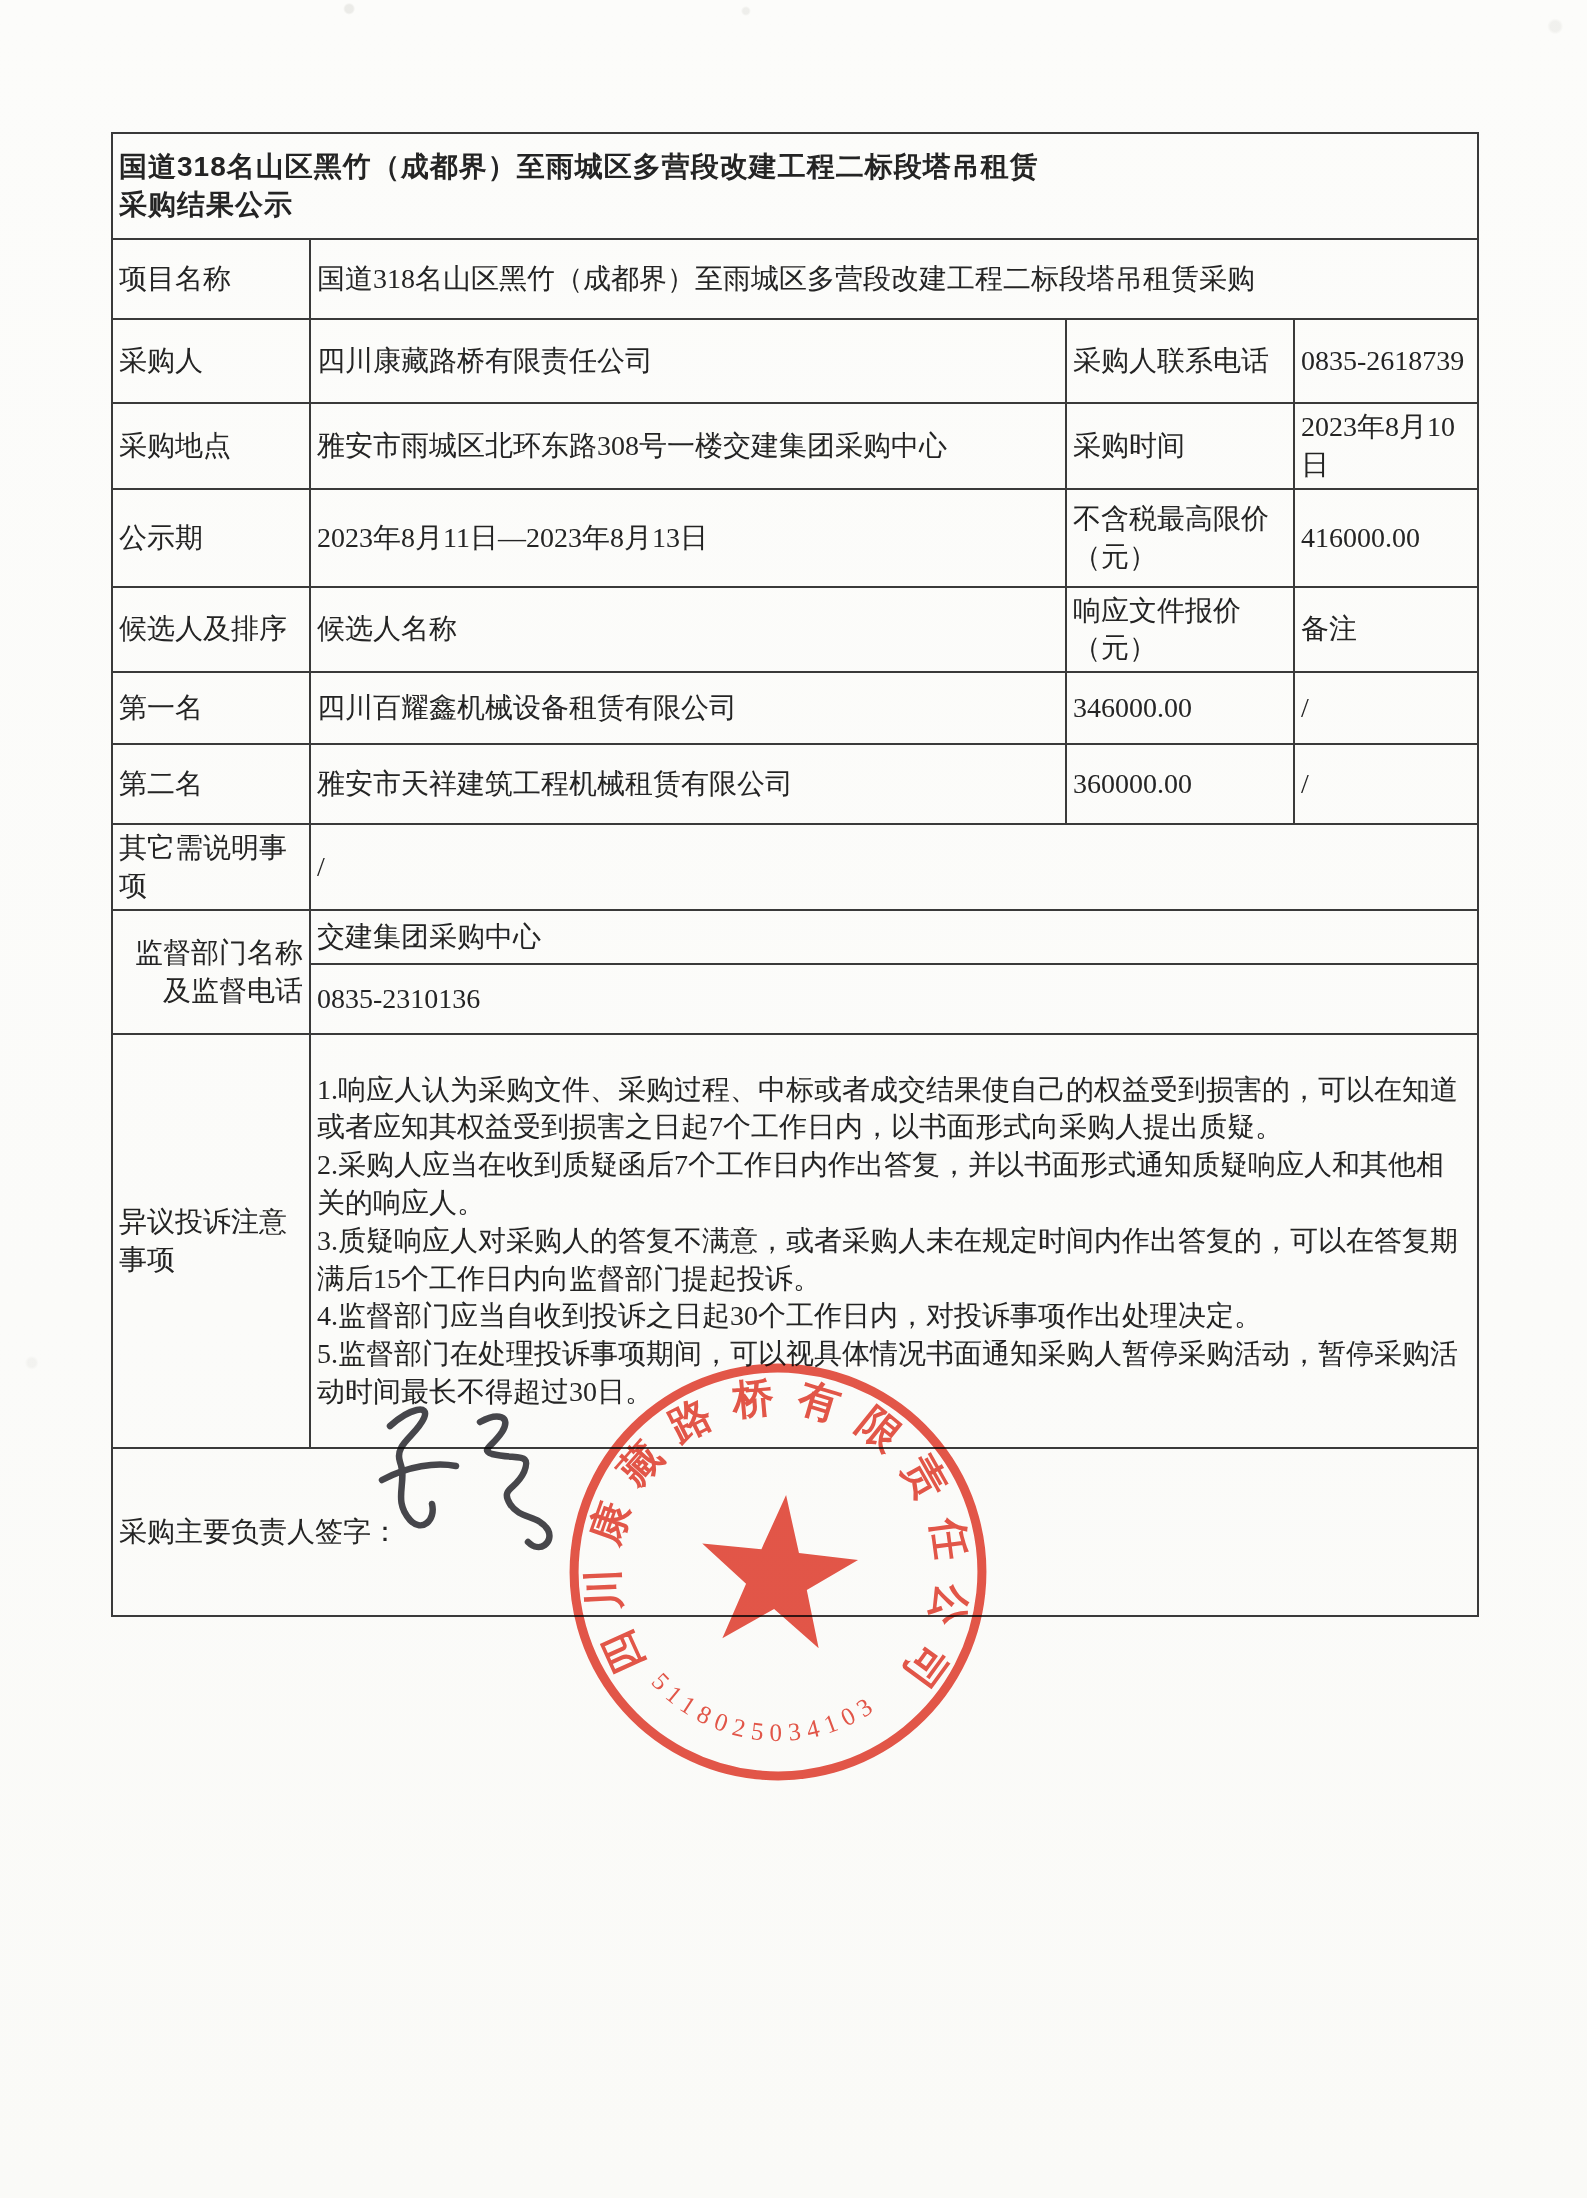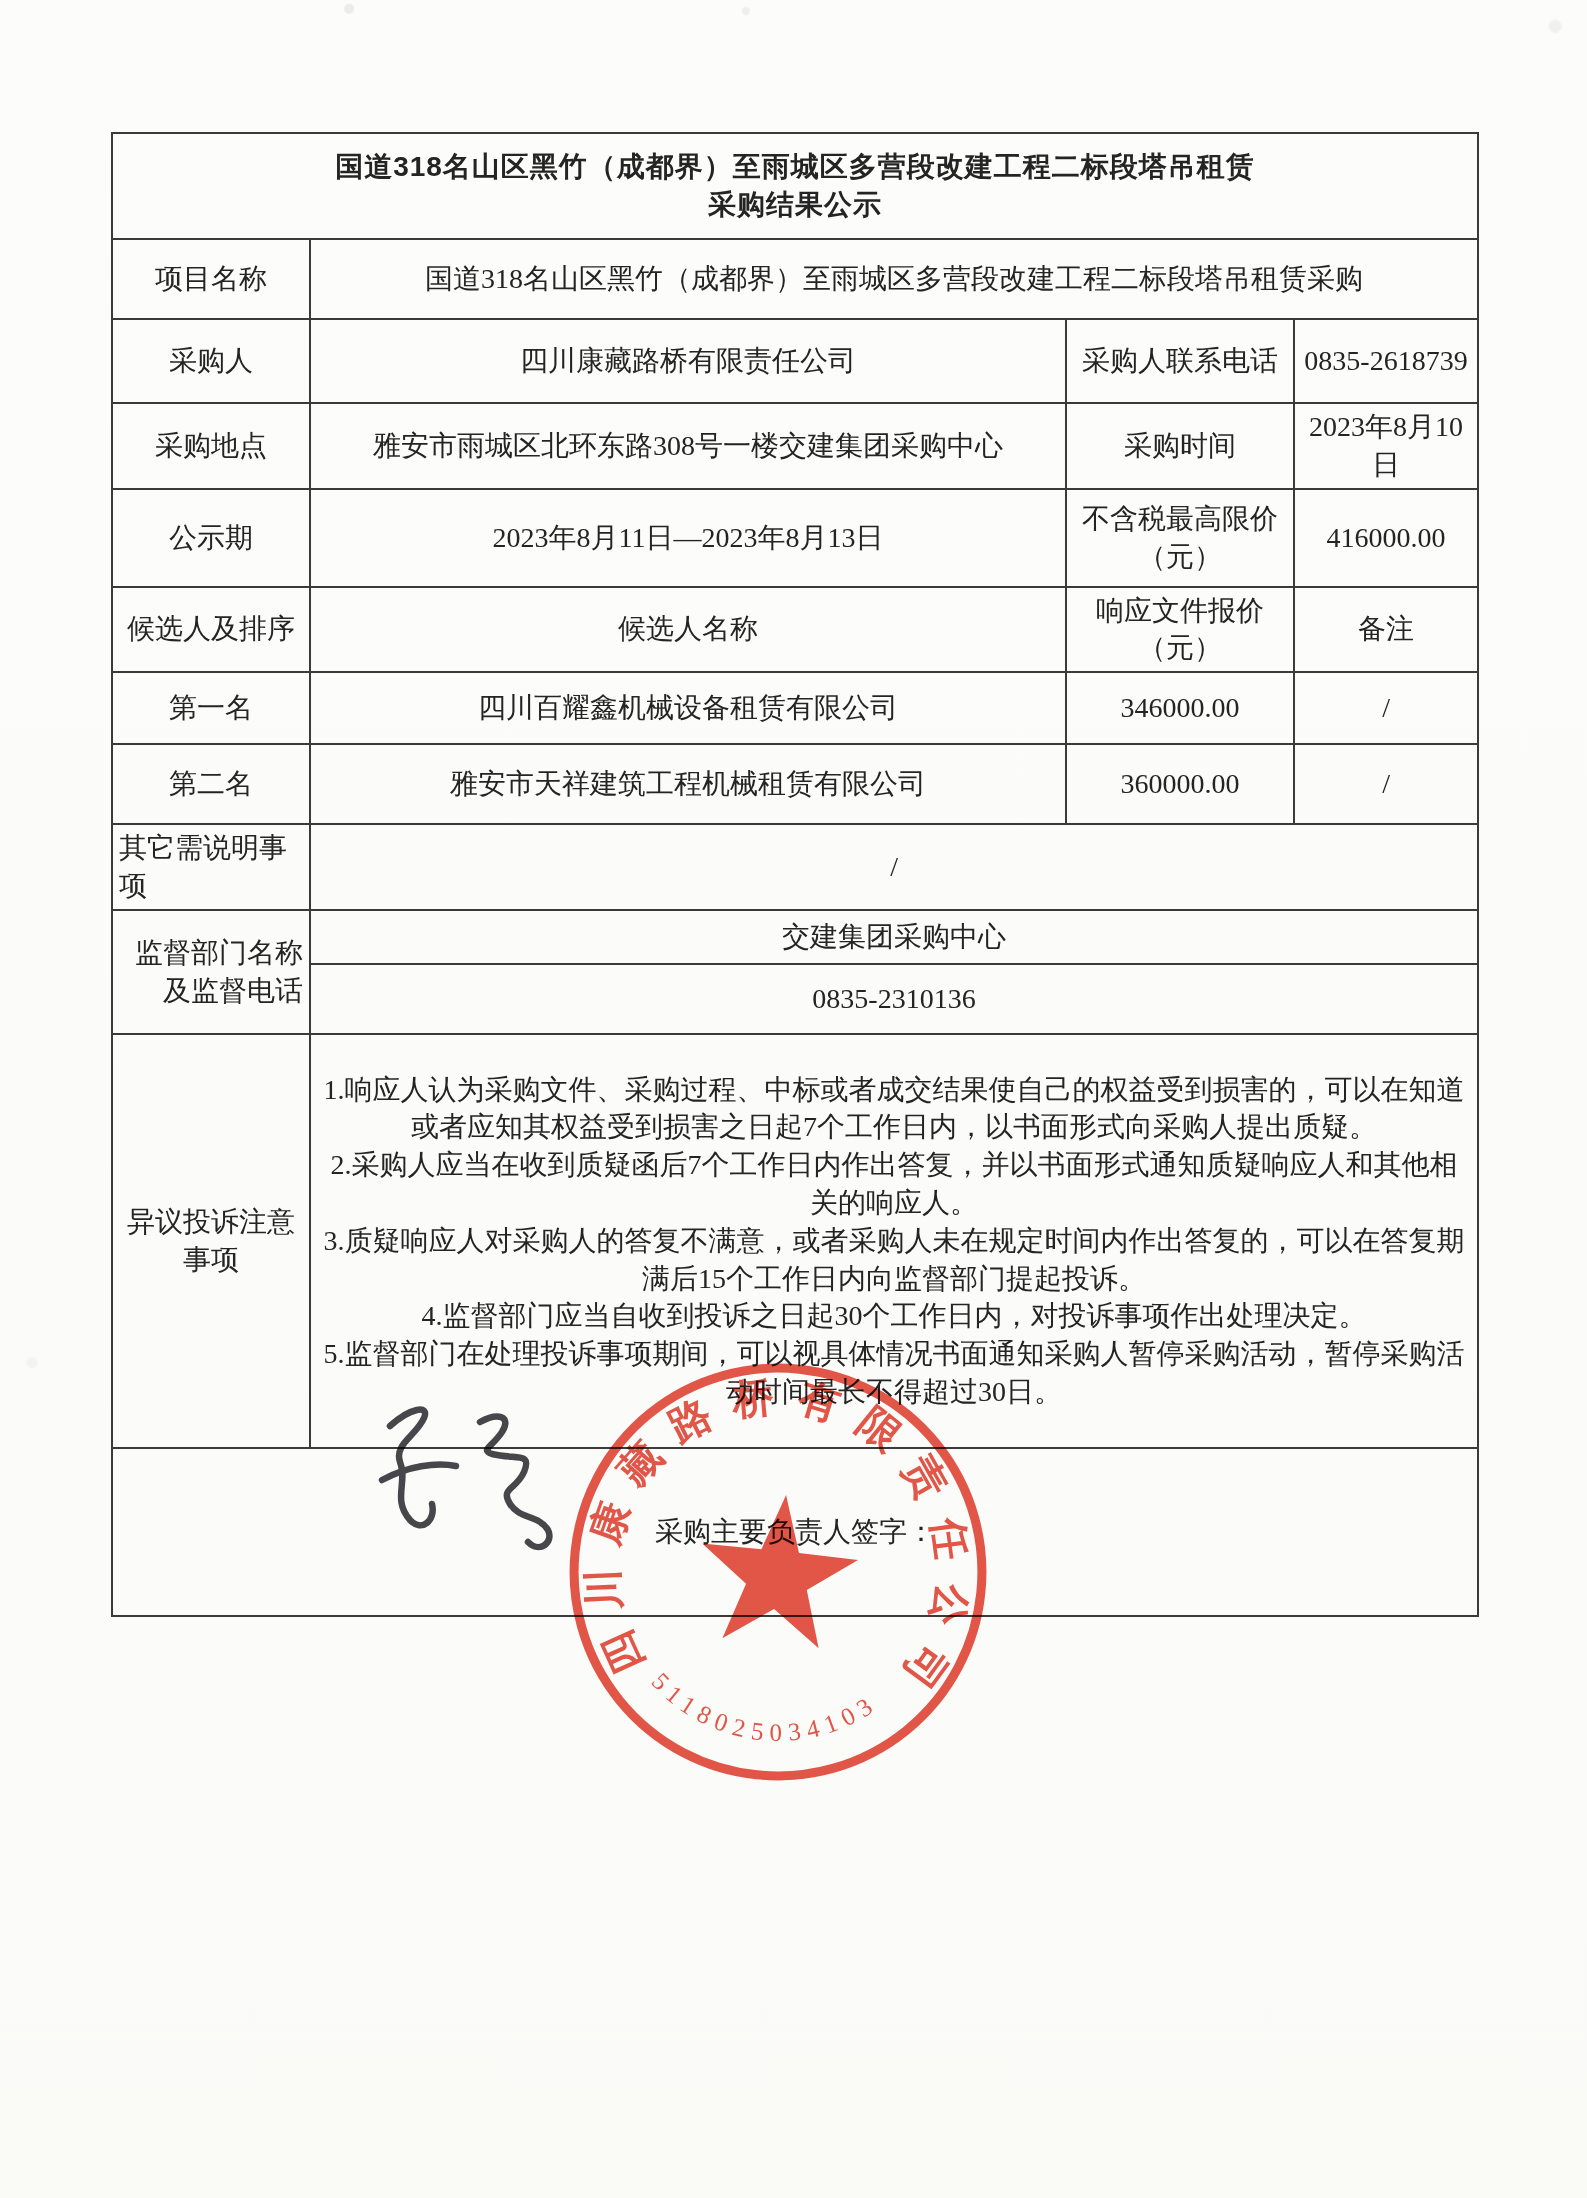--- a/index.html
+++ b/index.html
@@ -16,21 +16,21 @@
     overflow:hidden;
   }
   table.doc{
     position:absolute;left:111px;top:132px;width:1366px;
     border-collapse:collapse;table-layout:fixed;
     background:transparent;
   }
   table.doc td{
     border:2.5px solid #3a3a3a;
     font-size:28px;
-    text-align:center;
+    text-align:left;
     vertical-align:middle;
     padding:4px 6px;
     line-height:1.35;
     word-break:break-all;
   }
   td.title-cell{
     font-family:"Liberation Sans","DejaVu Sans",sans-serif;
     font-weight:700;font-size:35px;line-height:1.38;
     height:96px;letter-spacing:1px;
   }

